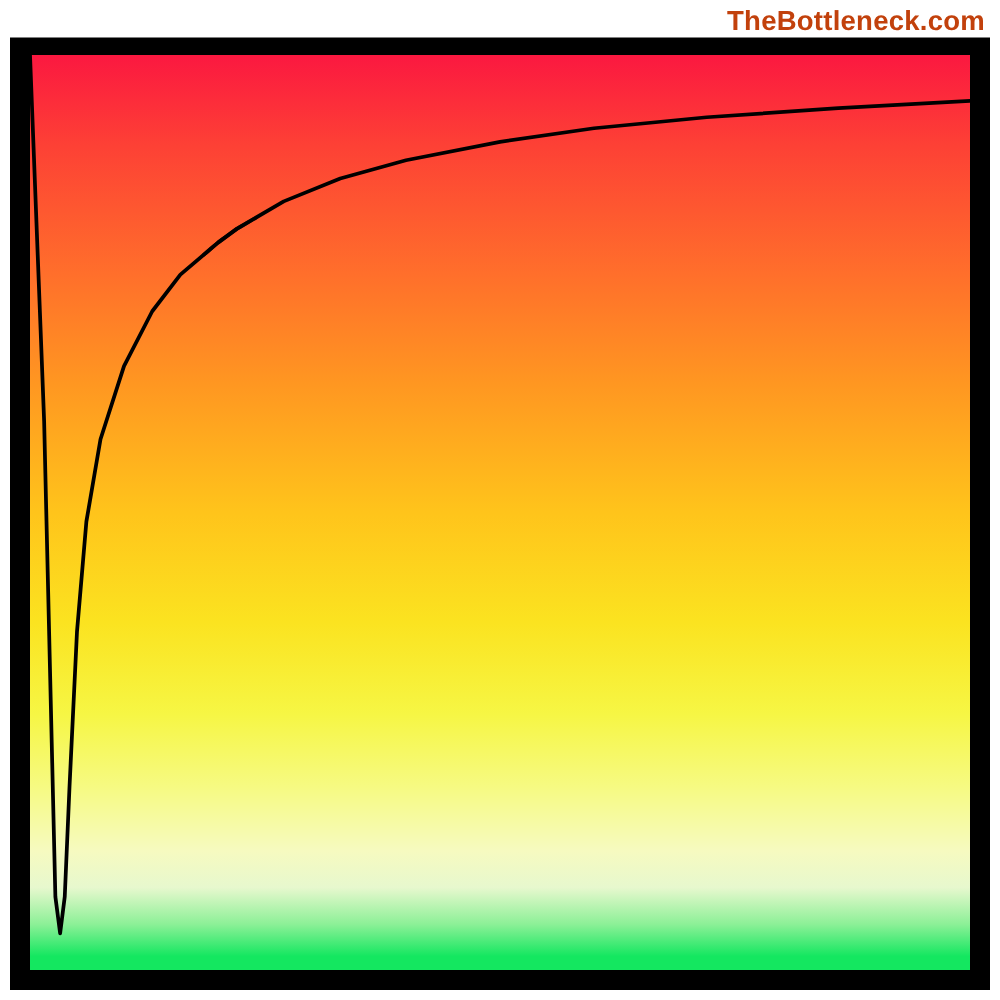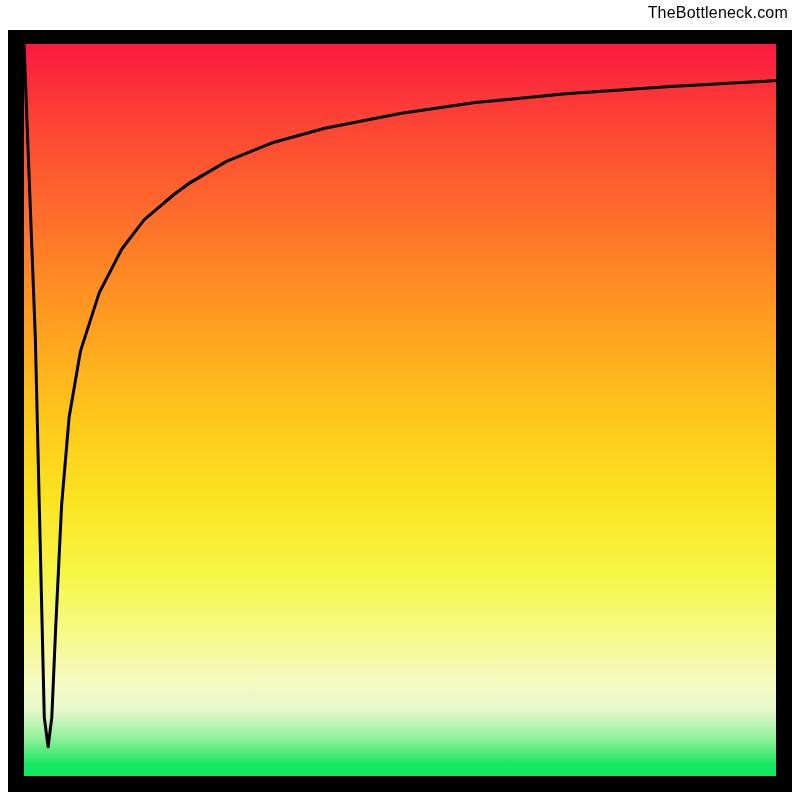--- a/index.html
+++ b/index.html
@@ -12,23 +12,23 @@
   }
   .wrap {
     position: relative;
     width: 800px;
     height: 800px;
   }
   .attribution {
     position: absolute;
     top: 4px;
     right: 12px;
-    font-size: 16px;
-    font-weight: 400;
-    color: #000000;
+    font-size: 22px;
+    font-weight: 700;
+    color: #c2410c;
     letter-spacing: 0.2px;
   }
   .plot-outer {
     position: absolute;
     left: 8px;
     top: 30px;
     width: 784px;
     height: 762px;
     background: #000000;
   }

